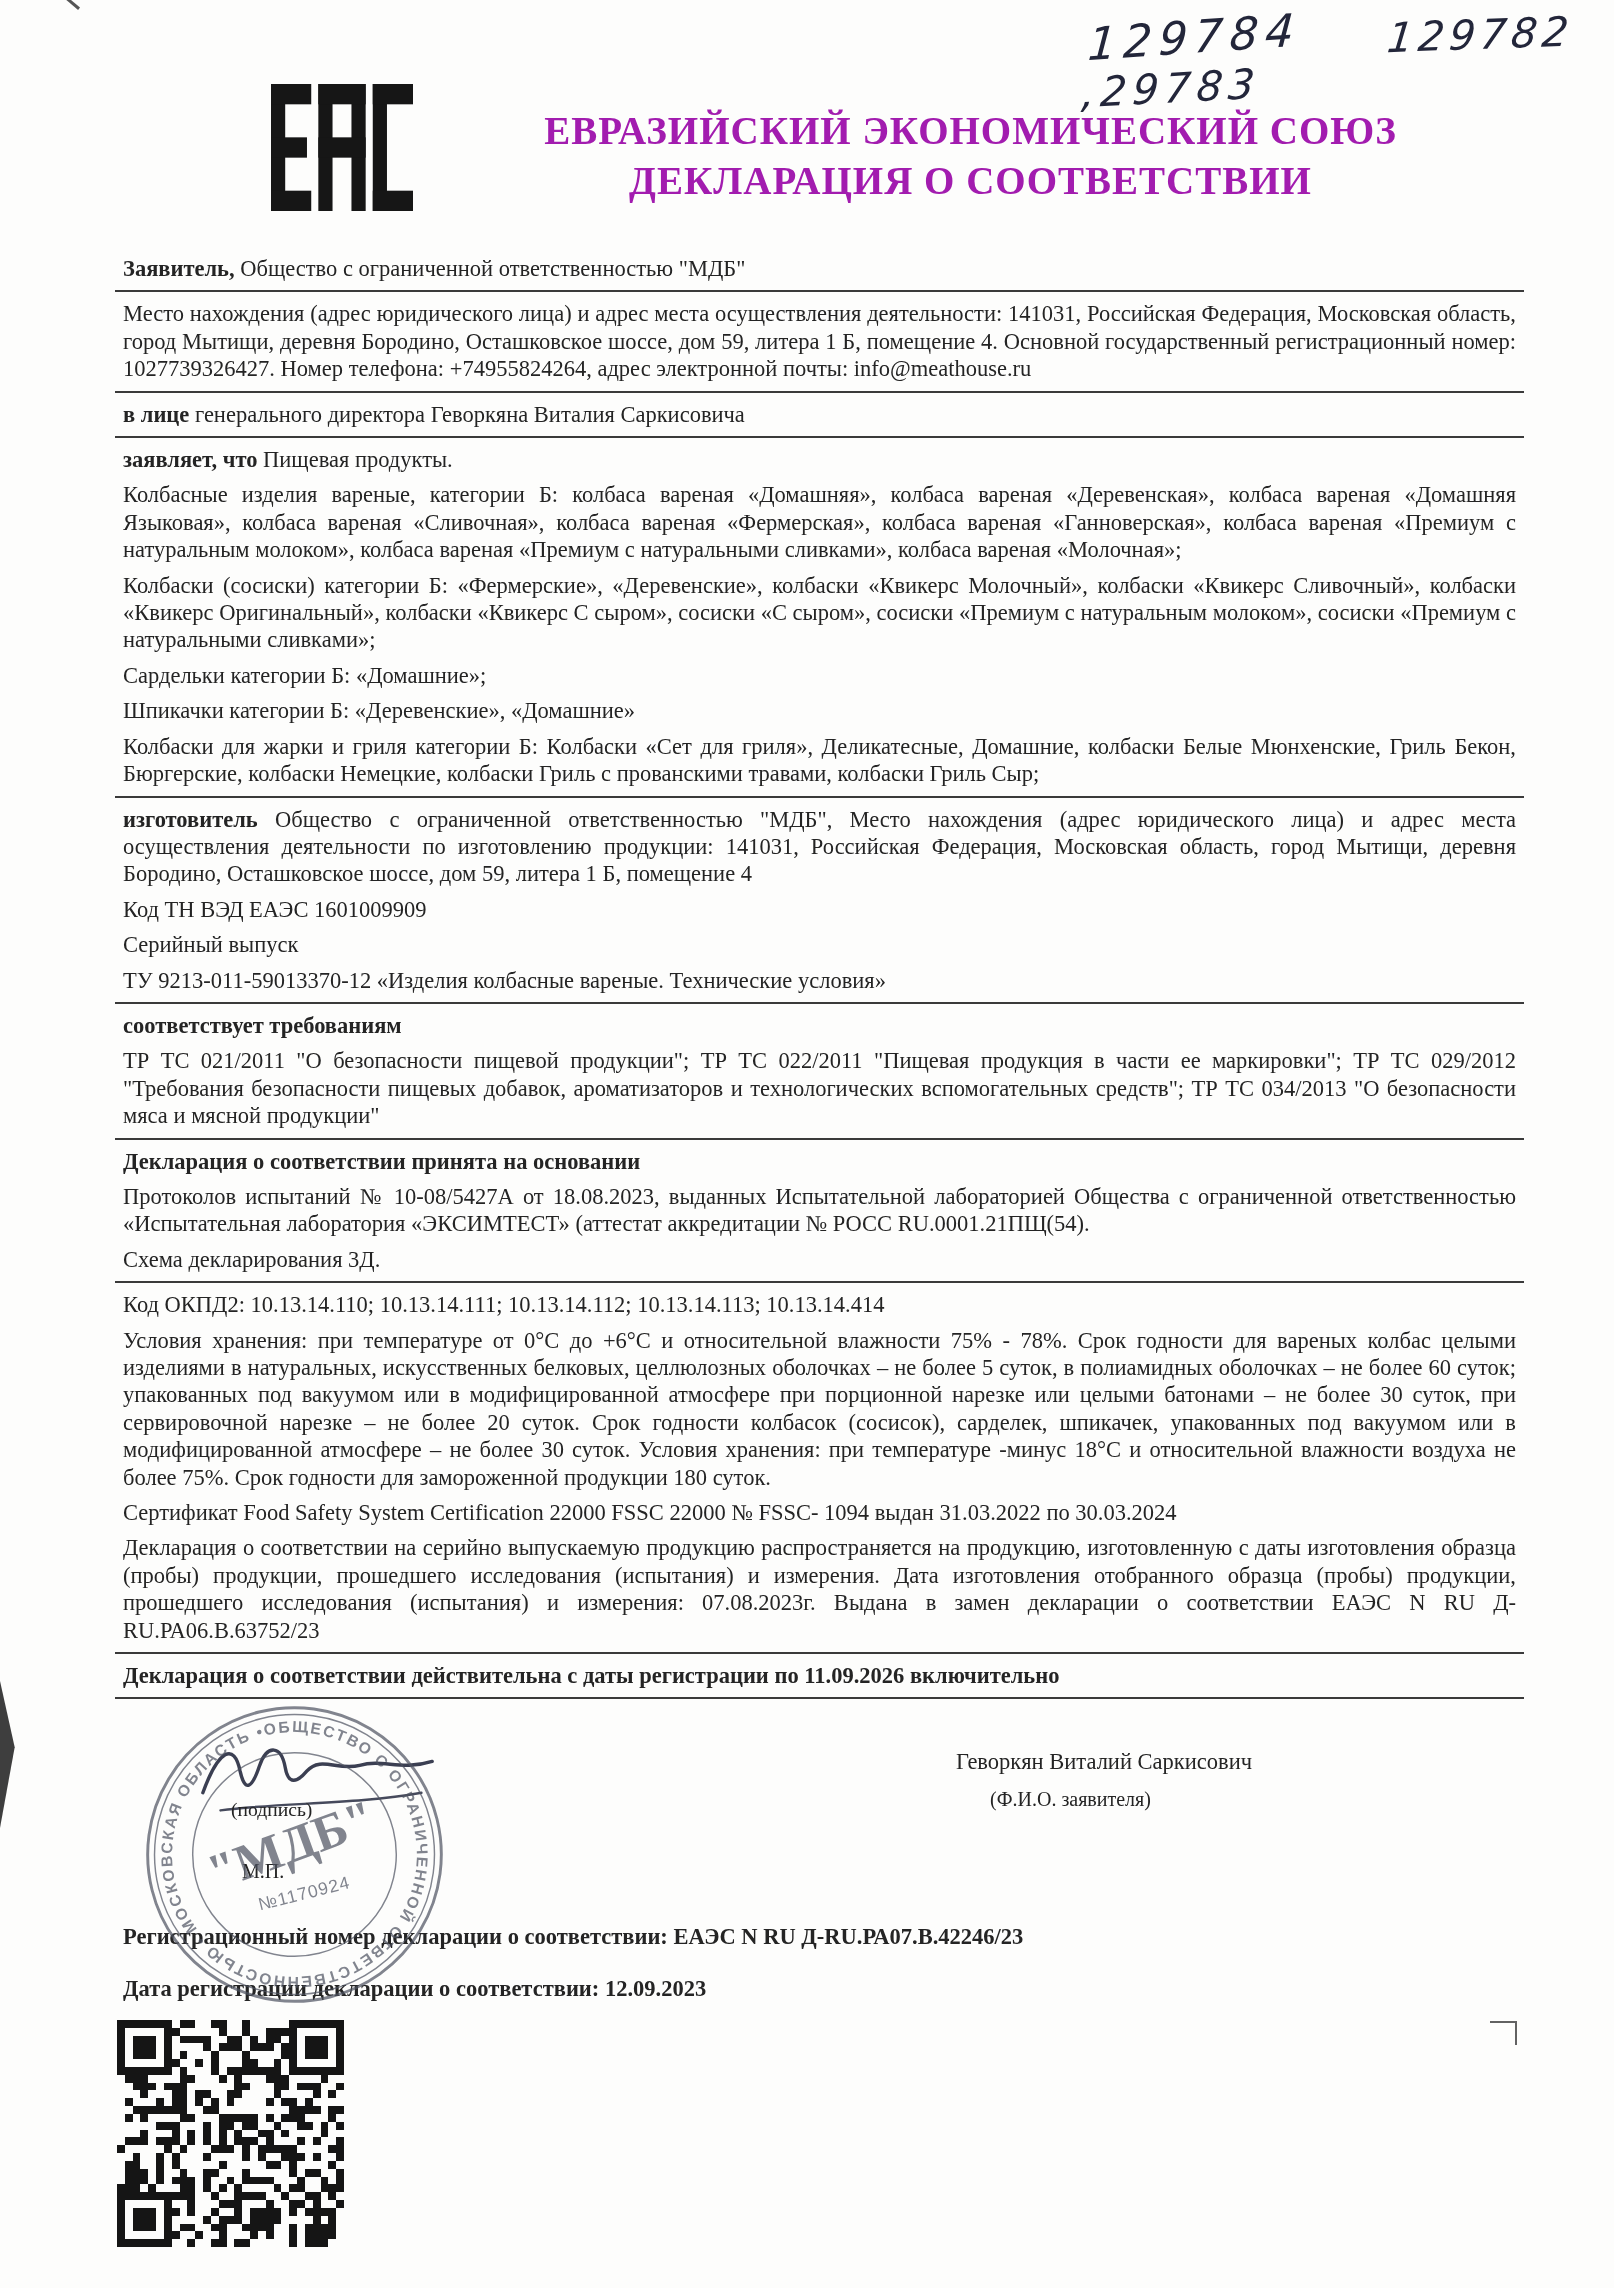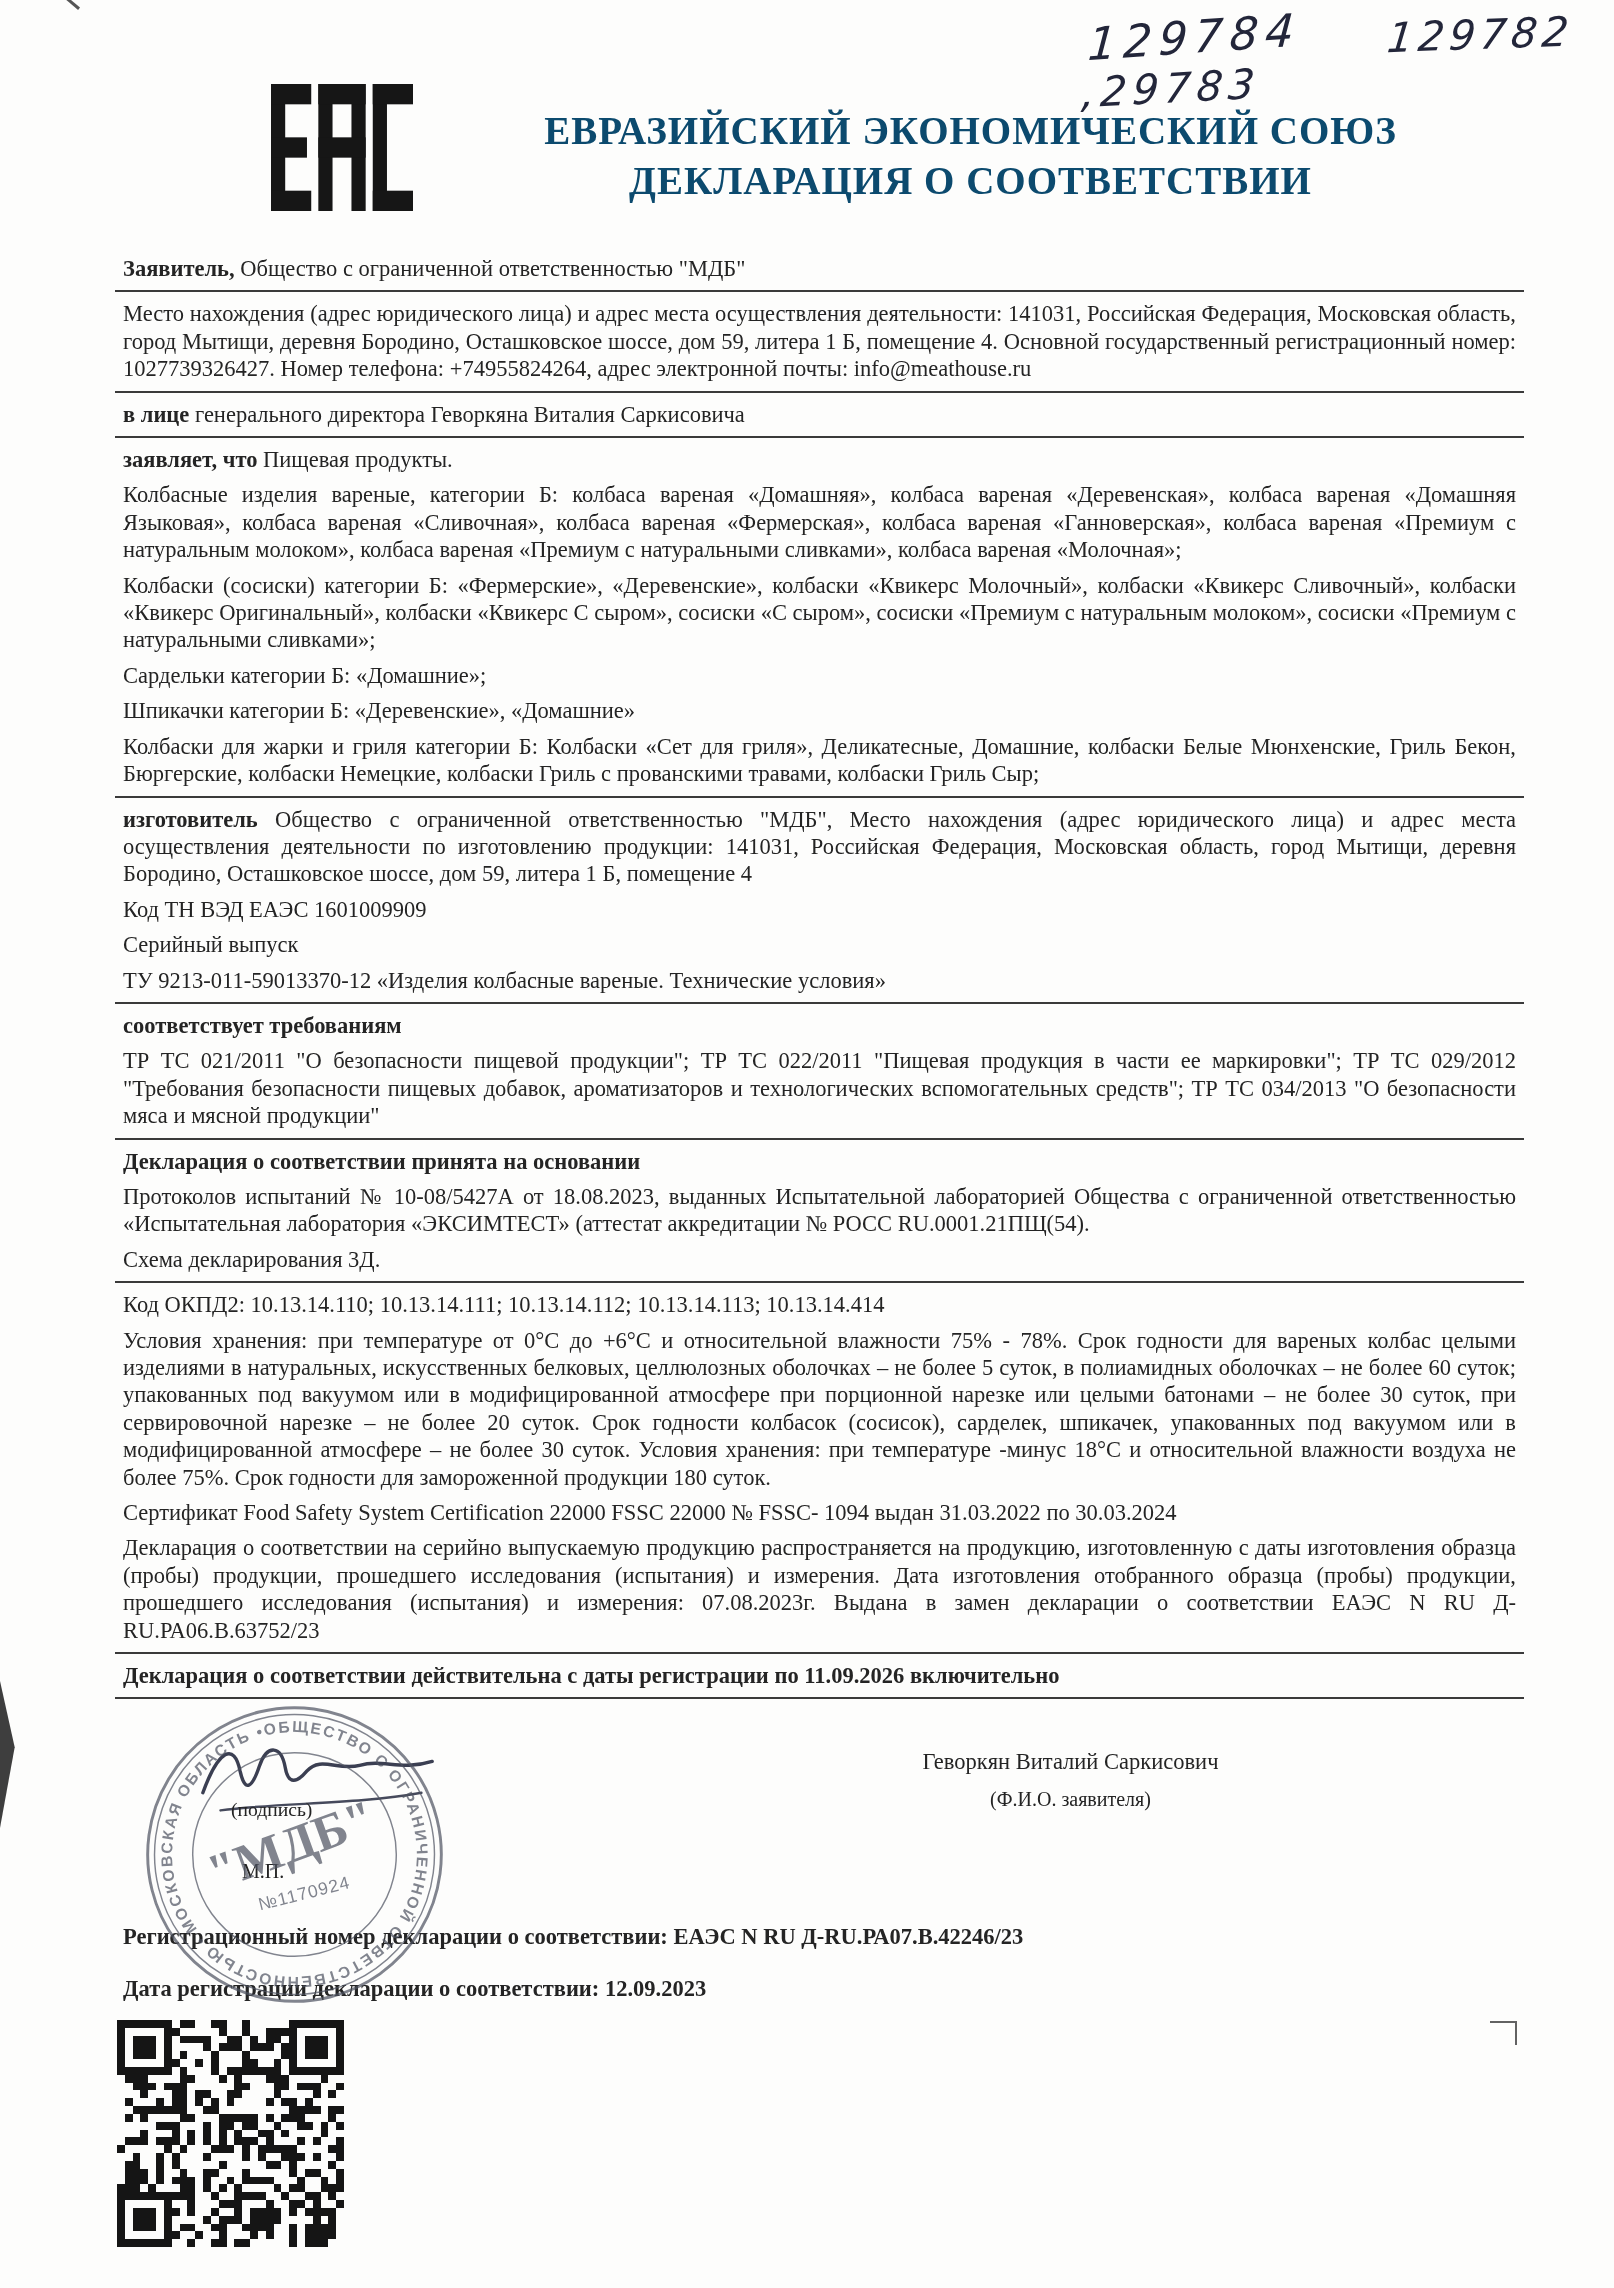--- a/index.html
+++ b/index.html
@@ -5,42 +5,42 @@
   * { box-sizing: border-box; }
   html,body { margin:0; padding:0; background:#ffffff; }
   .page {
     position:relative; width:1614px; height:2289px; background:#fdfdfc;
     font-family:"Liberation Serif", serif; color:#242424; overflow:hidden;
   }
   
   .eac-logo { position:absolute; left:271px; top:84px; }
   .titles {
     position:absolute; left:412px; top:106px; width:1117px; text-align:center;
-    font-weight:bold; font-size:39px; line-height:1.28; letter-spacing:1px; color:#0c4a6e;
+    font-weight:bold; font-size:39px; line-height:1.28; letter-spacing:1px; color:#a21caf;
   }
   
   .hw {
     position:absolute; font-family:"DejaVu Sans", sans-serif; font-style:italic;
     color:#23263a; white-space:nowrap; transform-origin:left top;
   }
   .hw1 { left:1090px; top:17.6px;  font-size:45px; letter-spacing:6.9px; transform:rotate(-4deg) skewX(-8deg); }
   .hw2 { left:1084px; top:69px;  font-size:41px; letter-spacing:5.9px; transform:rotate(-3deg) skewX(-8deg); }
   .hw3 { left:1390px; top:13.7px;  font-size:41px; letter-spacing:4.9px; transform:rotate(-2deg) skewX(-8deg); }
   
   .content { position:absolute; left:115px; top:247px; width:1409px; font-size:22.5px; line-height:27.4px; }
   .content p { margin:8px; text-align:justify; }
   .b { font-weight:bold; }
   .rule { border-top:2px solid #3a3a3a; margin:4.9px 0; }
   .nojust { text-align:left !important; }
   
   .sig-area { position:relative; height:211px; }
   .sig-svg   { position:absolute; left:76px;  top:27.4px; }
   .sign-label{ position:absolute; left:116px; top:92px;  font-size:19.6px; }
   .mp-label  { position:absolute; left:127px; top:154px; font-size:20px; }
-  .fio-name  { position:absolute; left:774px; top:44px;  width:363px; text-align:center; font-size:22.5px; }
+  .fio-name  { position:absolute; left:774px; top:44px;  width:363px; text-align:right; font-size:22.5px; }
   .fio-label { position:absolute; left:774px; top:82px;  width:363px; text-align:center; font-size:20px; }
   .stamp {
     position:absolute; left:17.6px; top:-11.8px; opacity:0.7;
     transform:rotate(-14deg); pointer-events:none; z-index:3;
   }
   .stamp-stroke { fill:none; stroke:#4d5260; }
   .stamp-ring   { fill:#4d5260; font-family:"Liberation Sans", sans-serif; font-size:16px; letter-spacing:2px; font-weight:bold; }
   .stamp-center { fill:#4d5260; font-family:"Liberation Serif", serif; font-size:52px; font-weight:bold; text-anchor:middle; }
   .stamp-num    { fill:#4d5260; font-family:"Liberation Sans", sans-serif; font-size:18px; text-anchor:middle; letter-spacing:1px; }
   

